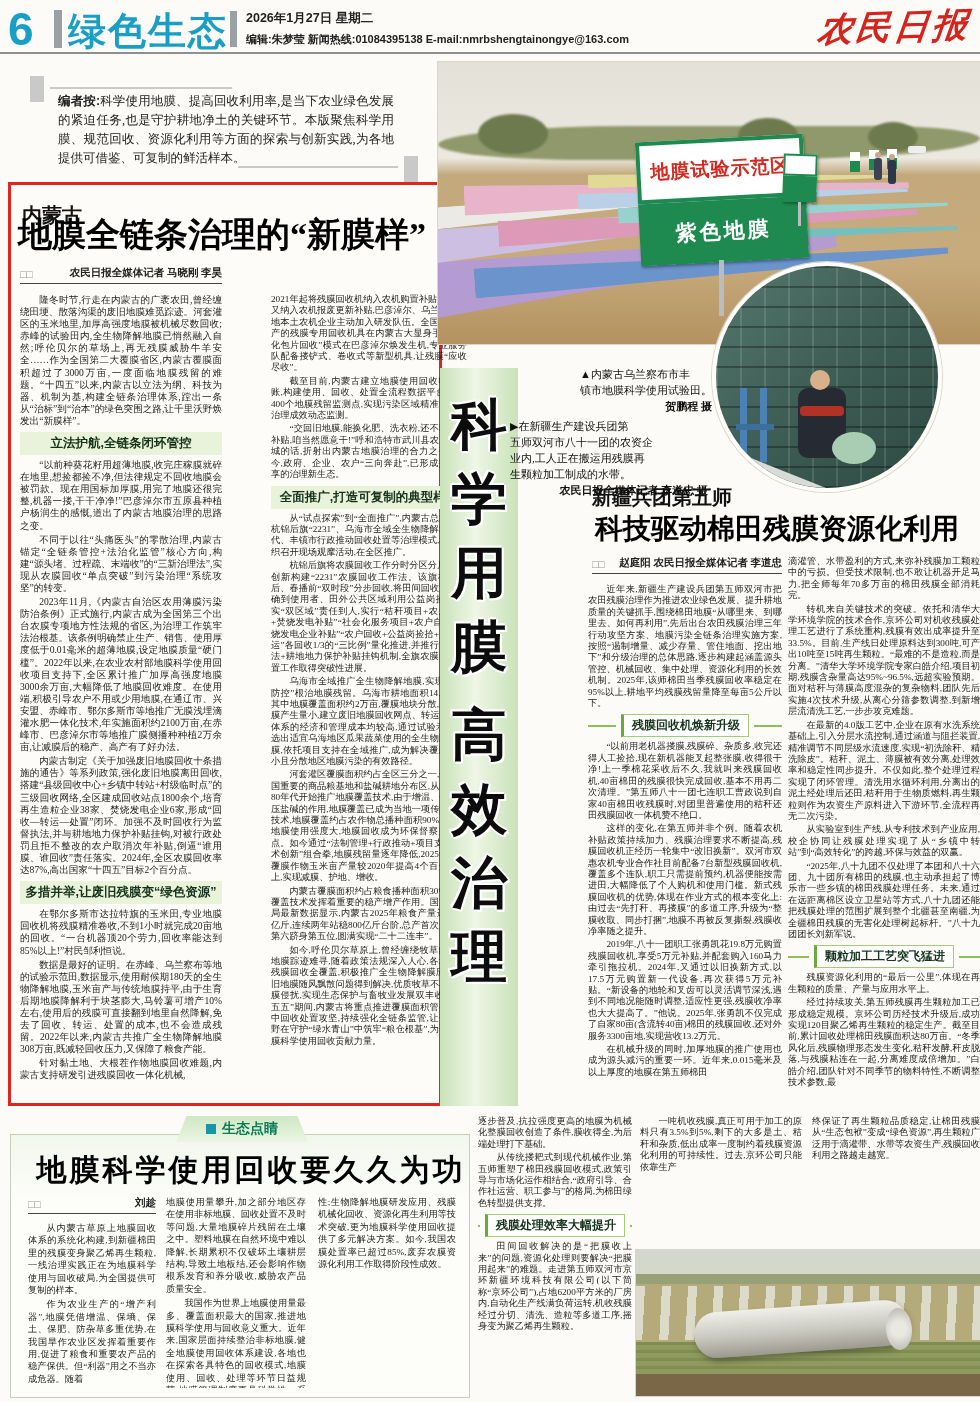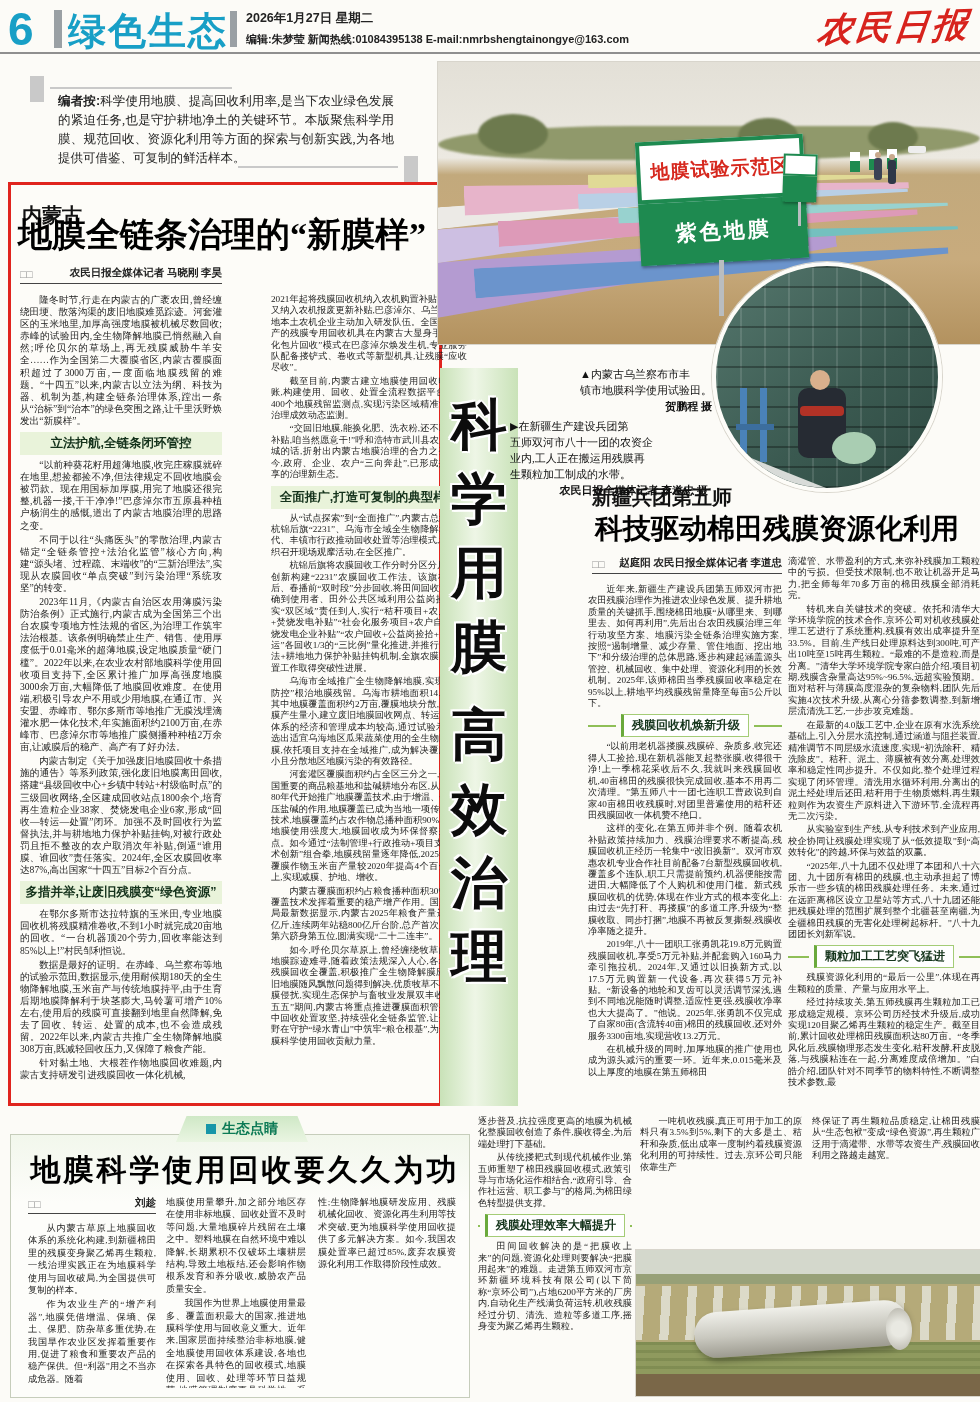--- a/index.html
+++ b/index.html
@@ -75,21 +75,21 @@
   
   .r-kicker{left:592px;top:484px;font:bold 20px "Liberation Sans",sans-serif;color:#111;}
   .r-title{left:595px;top:510px;width:388px;font:bold 28px "Liberation Serif",serif;color:#000;}
   
   .bbox{left:10px;top:1134px;width:458px;height:262px;border:1px solid #c6cdbb;
         background:linear-gradient(180deg,#f2f7ec,#fdfdfa 26%);}
   .btab{left:176px;top:1116px;width:132px;height:26px;display:flex;align-items:center;justify-content:center;gap:6px;
         background:linear-gradient(180deg,#cfe8c6,#eaf5e2);clip-path:polygon(8% 0,92% 0,100% 100%,0 100%);}
   .btab .ticon{width:10px;height:10px;background:#1796a8;display:inline-block;}
   .btab .tlabel{font:bold 14px "Liberation Sans",sans-serif;color:#0c7a55;}
-  .b-title{left:16px;top:1150px;width:458px;text-align:center;font:600 30px "Liberation Serif",serif;color:#000;letter-spacing:3px;}
+  .b-title{left:22px;top:1150px;width:458px;text-align:center;font:600 30px "Liberation Serif",serif;color:#000;letter-spacing:3px;}
   .bcol{font-size:9.2px;line-height:12.4px;text-align:justify;overflow:hidden;}
   .bcol p{margin:0 0 2px 0;text-indent:2em;}
   .bcol p.noind{text-indent:0;}
 </style>
 </head>
 <body>
 
 <div class="abs pagenum">6</div>
 <div class="abs hbar" style="left:54px;top:10px;width:8px;height:38px;"></div>
 <div class="abs section">绿色生态</div>
@@ -220,21 +220,21 @@
     </div>
   <p>“以前用老机器搂膜,残膜碎、杂质多,收完还得人工捡拾,现在新机器能叉起整张膜,收得很干净!上一季棉花采收后不久,我就叫来残膜回收机,40亩棉田的残膜很快完成回收,基本不用再二次清理。”第五师八十一团七连职工曹政说到自家40亩棉田收残膜时,对团里普遍使用的秸秆还田残膜回收一体机赞不绝口。</p>
   <p>这样的变化,在第五师并非个例。随着农机补贴政策持续加力、残膜治理要求不断提高,残膜回收机正经历一轮集中“改旧换新”。双河市双惠农机专业合作社目前配备7台新型残膜回收机,覆盖多个连队,职工只需提前预约,机器便能按需进田,大幅降低了个人购机和使用门槛。新式残膜回收机的优势,体现在作业方式的根本变化上:由过去“先打秆、再搂膜”的多道工序,升级为“整膜收取、同步打捆”,地膜不再被反复撕裂,残膜收净率随之提升。</p>
   <p>2019年,八十一团职工张勇凯花19.8万元购置残膜回收机,享受5万元补贴,并配套购入160马力牵引拖拉机。2024年,又通过以旧换新方式,以17.5万元购置新一代设备,再次获得5万元补贴。“新设备的地轮和叉齿可以灵活调节深浅,遇到不同地况能随时调整,适应性更强,残膜收净率也大大提高了。”他说。2025年,张勇凯不仅完成了自家80亩(含流转40亩)棉田的残膜回收,还对外服务3300亩地,实现营收13.2万元。</p>
   <p>在机械升级的同时,加厚地膜的推广使用也成为源头减污的重要一环。近年来,0.015毫米及以上厚度的地膜在第五师棉田</p>
 </div>
 <div class="abs coltxt small" style="left:788px;top:556px;width:192px;height:554px;">
   <p class="noind">滴灌管、水带盈利的方式,来弥补残膜加工颗粒中的亏损。但受技术限制,也不敢让机器开足马力,把全师每年70多万亩的棉田残膜全部消耗完。</p>
   <p>转机来自关键技术的突破。依托和清华大学环境学院的技术合作,京环公司对机收残膜处理工艺进行了系统重构,残膜有效出成率提升至33.5%。目前,生产线日处理原料达到300吨,可产出10吨至15吨再生颗粒。“最难的不是造粒,而是分离。”清华大学环境学院专家白皓介绍,项目初期,残膜含杂量高达95%~96.5%,远超实验预期。面对秸秆与薄膜高度混杂的复杂物料,团队先后实施4次技术升级,从离心分筛参数调整,到新增层流清洗工艺,一步步攻克难题。</p>
   <p>在最新的4.0版工艺中,企业在原有水洗系统基础上,引入分层水流控制,通过涵道与阻拦装置,精准调节不同层级水流速度,实现“初洗除秆、精洗除皮”。秸秆、泥土、薄膜被有效分离,处理效率和稳定性同步提升。不仅如此,整个处理过程实现了闭环管理。清洗用水循环利用,分离出的泥土经处理后还田,秸秆用于生物质燃料,再生颗粒则作为农资生产原料进入下游环节,全流程再无二次污染。</p>
-  <p>从实验室到生产线,从专利技术到产业应用,校企协同让残膜处理实现了从“低效提取”到“高效转化”的跨越,环保与效益的双赢。</p>
+  <p>从实验室到生产线,从专利技术到产业应用,校企协同让残膜处理实现了从“乡镇中转站”到“高效转化”的跨越,环保与效益的双赢。</p>
   <p>“2025年,八十九团不仅处理了本团和八十六团、九十团所有棉田的残膜,也主动承担起了博乐市一些乡镇的棉田残膜处理任务。未来,通过在远距离棉区设立卫星站等方式,八十九团还能把残膜处理的范围扩展到整个北疆甚至南疆,为全疆棉田残膜的无害化处理树起标杆。”八十九团团长刘新军说。</p>
   <div class="gsub2">
       <span>颗粒加工工艺突飞猛进</span>
     </div>
   <p>残膜资源化利用的“最后一公里”,体现在再生颗粒的质量、产量与应用水平上。</p>
   <p>经过持续攻关,第五师残膜再生颗粒加工已形成稳定规模。京环公司历经技术升级后,成功实现120目聚乙烯再生颗粒的稳定生产。截至目前,累计回收处理棉田残膜面积达80万亩。“冬季风化后,残膜物理形态发生变化,秸秆发酵,秆皮脱落,与残膜粘连在一起,分离难度成倍增加。”白皓介绍,团队针对不同季节的物料特性,不断调整技术参数,最</p>
 </div>
 
 <div class="abs coltxt small" style="left:478px;top:1116px;width:154px;height:282px;">
   <p class="noind">逐步普及,抗拉强度更高的地膜为机械化整膜回收创造了条件,膜收得全,为后端处理打下基础。</p>

